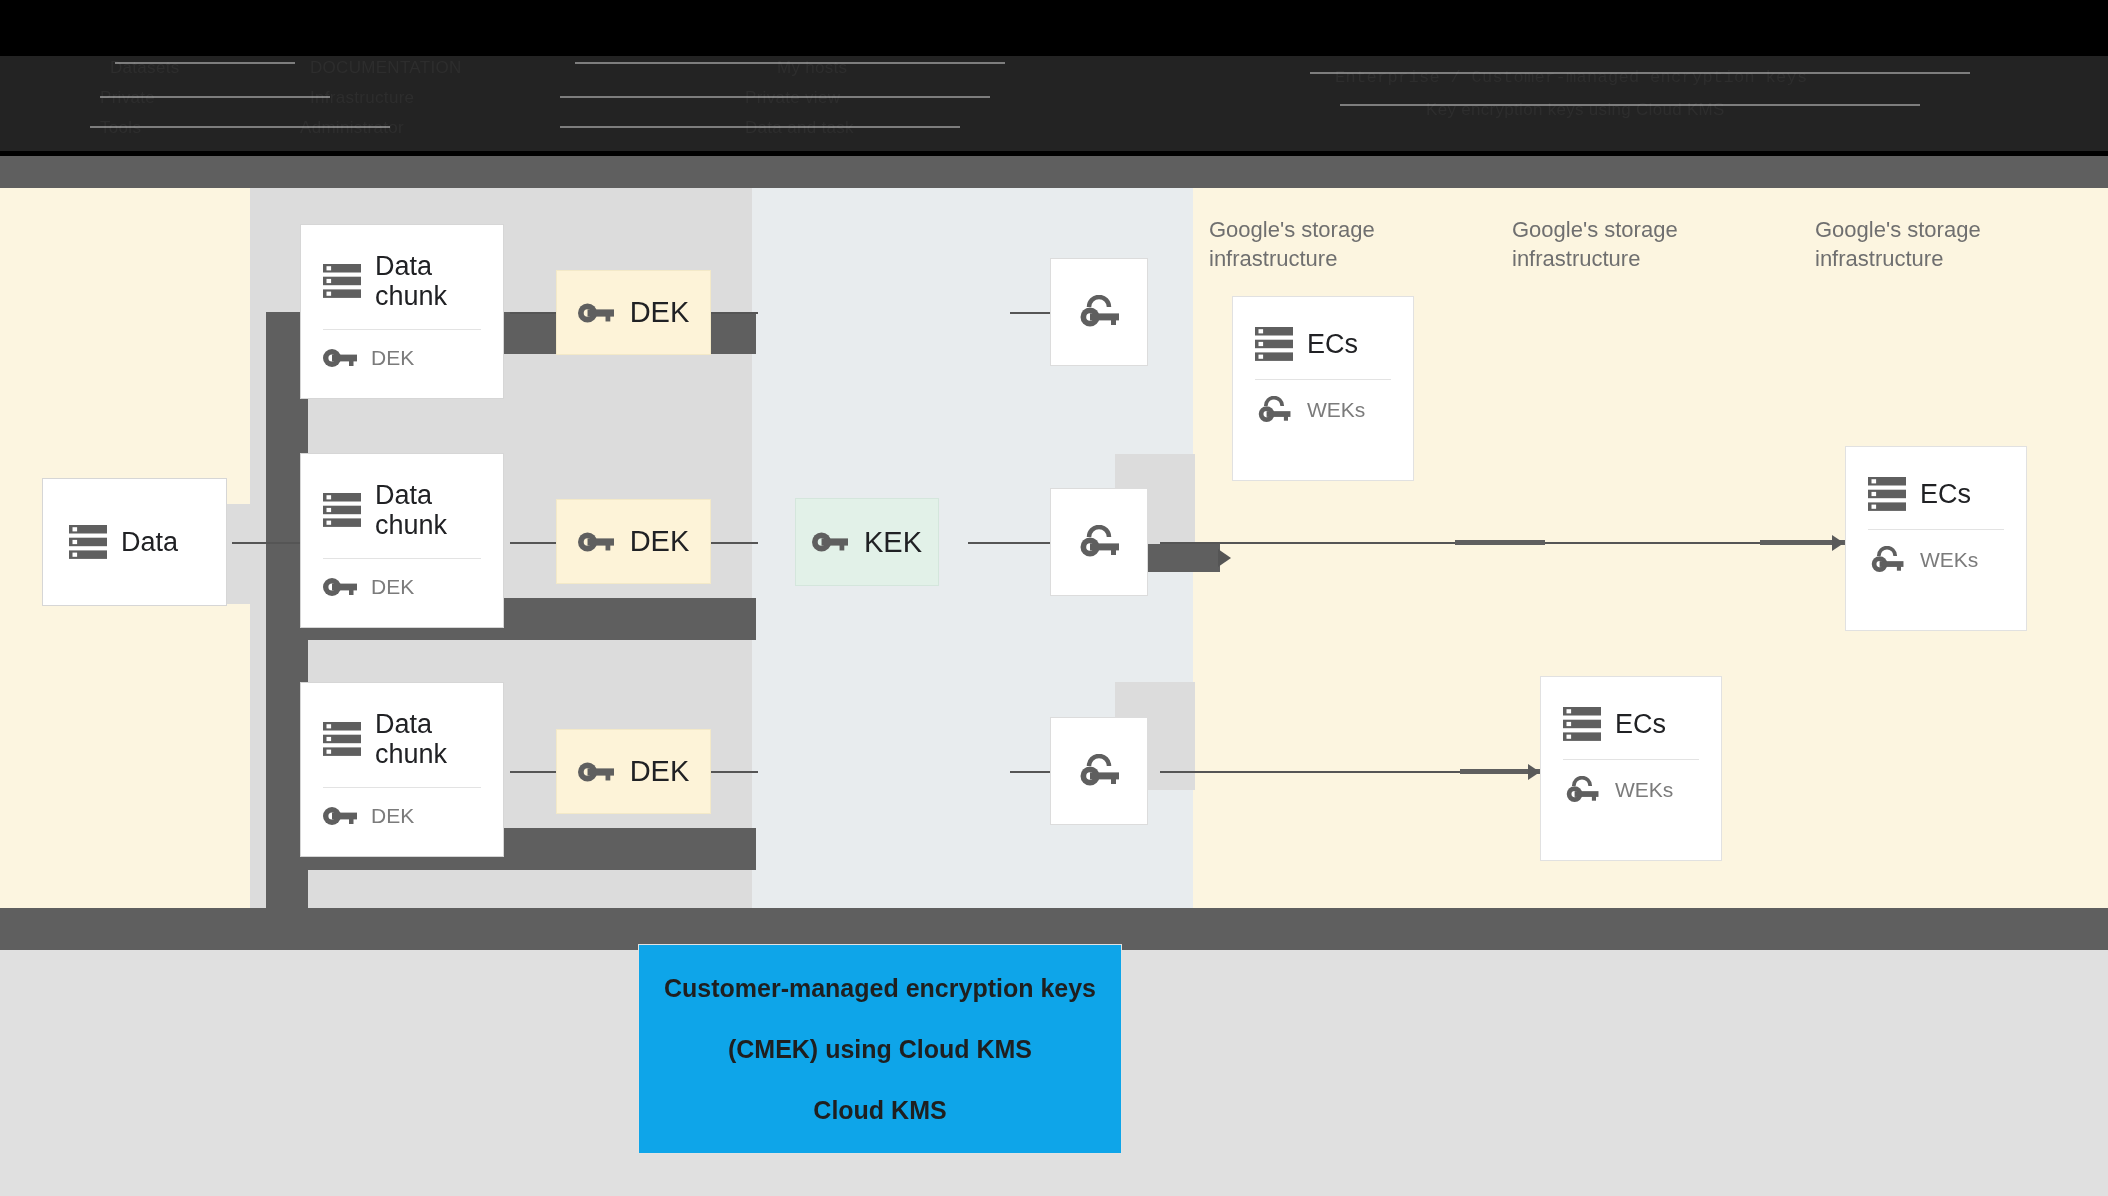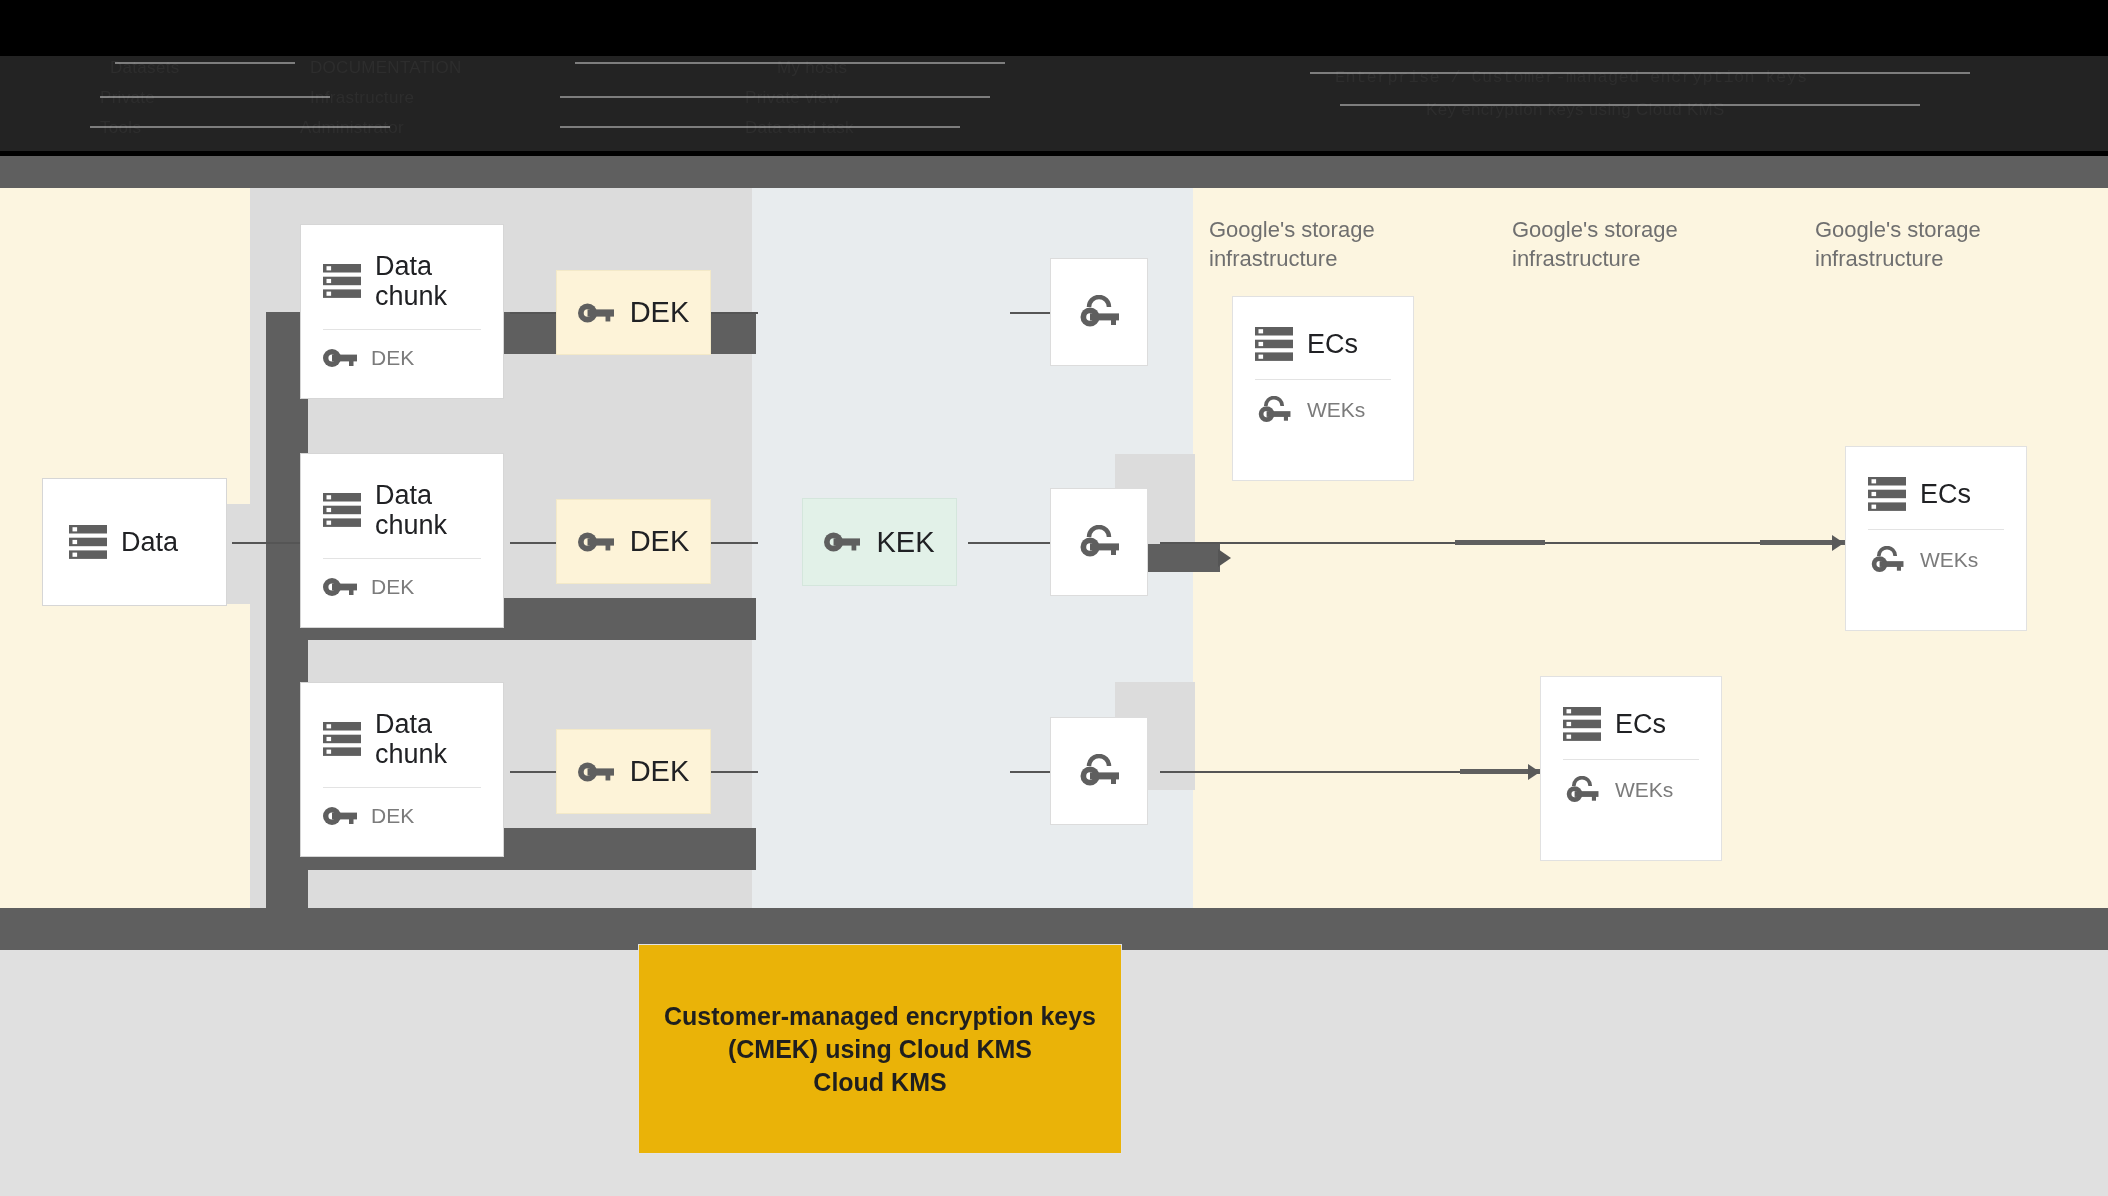--- a/index.html
+++ b/index.html
@@ -62,23 +62,23 @@
            box-sizing:border-box;display:flex;align-items:center;justify-content:center;}
 
   
   .svgicon{display:block;}
   .zonelabel{position:absolute;font-size:22px;line-height:1.3;color:#6f6f6f;white-space:pre-line;}
 
   
   #botbar{left:0;top:908px;width:2108px;height:42px;background:#5f5f5f;}
   #botarea{left:0;top:950px;width:2108px;height:246px;background:#e0e0e0;}
   #caption{position:absolute;left:638px;top:944px;width:484px;height:210px;
-    background:#eab308;border:1px solid #e2e2e2;box-sizing:border-box;
+    background:#0ea5e9;border:1px solid #e2e2e2;box-sizing:border-box;
     display:flex;flex-direction:column;align-items:center;justify-content:center;
-    text-align:center;}
+    text-align:center;gap:28px;}
   #caption .b{font-size:25px;font-weight:bold;color:#1f1f1f;line-height:1.32;}
   #caption .n{font-size:25px;color:#1f1f1f;line-height:1.32;margin-top:30px;}
   #caption .n b{font-weight:bold;}
 </style>
 </head>
 <body>
 
 <div class="abs" id="topbar">
   <div class="strip s1"></div>
 
@@ -280,21 +280,21 @@
       <svg class="svgicon" width="36" height="22" viewBox="0 0 34 20">
         <circle cx="9" cy="10" r="9" fill="#5f5f5f"></circle>
           <circle cx="9" cy="10" r="3.6" fill="#fdf3d8"></circle>
         <rect x="9" y="6.6" width="25" height="6.8" fill="#5f5f5f"></rect>
           <rect x="26" y="10" width="4.5" height="8" fill="#5f5f5f"></rect>
       </svg>
     </span>
     <span class="lbl">DEK</span>
   </div>
 
-  <div class="keybox kek" style="left:795px;top:310px;width:155px;height:88px;margin-left:7px;">
+  <div class="keybox kek" style="left:795px;top:310px;width:144px;height:88px;">
     <span>
       <svg class="svgicon" width="36" height="22" viewBox="0 0 34 20">
         <circle cx="9" cy="10" r="9" fill="#5f5f5f"></circle>
           <circle cx="9" cy="10" r="3.6" fill="#e2f1e8"></circle>
         <rect x="9" y="6.6" width="25" height="6.8" fill="#5f5f5f"></rect>
           <rect x="26" y="10" width="4.5" height="8" fill="#5f5f5f"></rect>
       </svg>
     </span>
     <span class="lbl">KEK</span>
   </div>

